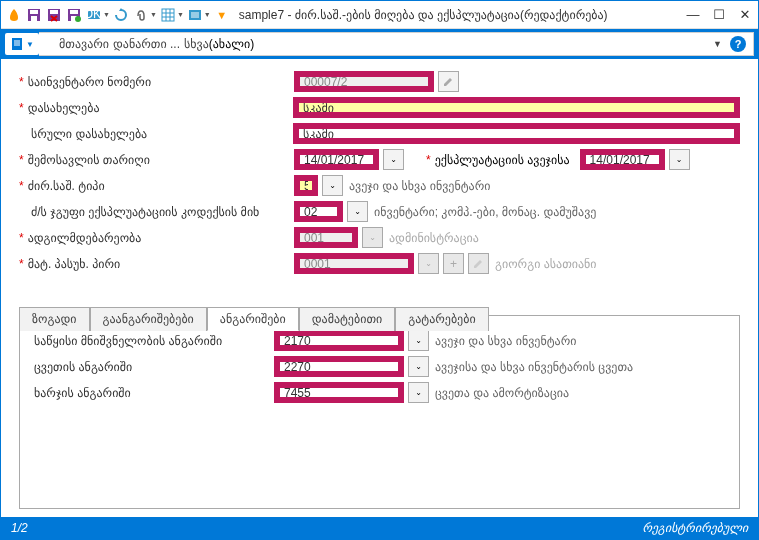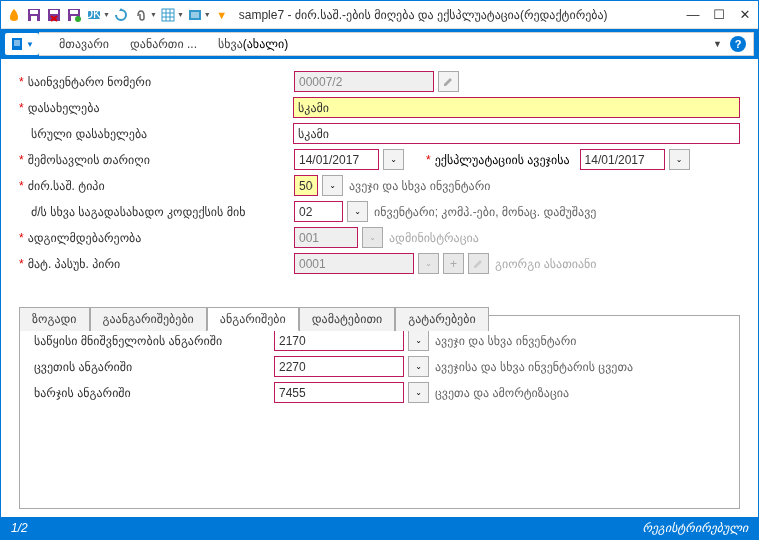--- a/index.html
+++ b/index.html
@@ -8,32 +8,32 @@
 .tb-icons { display: flex; gap: 2px; align-items: center; }
 .tb-icon { width: 18px; height: 18px; display: flex; align-items: center; justify-content: center; cursor: pointer; }
 .dd-arrow { font-size: 7px; color: #555; margin-left: -2px; }
 .title-text { margin-left: 8px; color: #333; font-size: 12px; white-space: nowrap; overflow: hidden; text-overflow: ellipsis; }
 .win-ctrl { position: absolute; right: 6px; display: flex; gap: 12px; align-items: center; }
 .win-btn { width: 14px; height: 14px; display: flex; align-items: center; justify-content: center; cursor: pointer; font-size: 13px; color: #333; }
 
 .menubar { height: 30px; background: #0078d7; display: flex; align-items: center; padding: 0 4px; }
 .menu-left { display: flex; align-items: center; gap: 4px; }
 .menu-doc { width: 34px; height: 22px; background: #fff; border-radius: 2px; display: flex; align-items: center; justify-content: center; color: #0078d7; }
-.menu-strip { height: 24px; background: #fff; display: flex; align-items: center; gap: 21px; padding: 0 20px; border: 1px solid #d0d0d0; border-left: none; flex: 1; }
+.menu-strip { height: 24px; background: #fff; display: flex; align-items: center; gap: 4px; padding: 0 20px; border: 1px solid #d0d0d0; border-left: none; flex: 1; }
 .menu-item { color: #444; cursor: pointer; }
 .menu-right { position: absolute; right: 0; margin-right: 8px; display: flex; gap: 8px; align-items: center; color: #444; }
 .help-icon { width: 16px; height: 16px; background: #0078d7; border-radius: 50%; color: #fff; display: flex; align-items: center; justify-content: center; font-size: 11px; font-weight: bold; }
 .menubar-wrap { position: relative; display: flex; align-items: stretch; flex: 1; }
 
 .form { padding: 10px 18px 8px 18px; background: #fff; }
 .row { display: flex; align-items: center; height: 25px; margin-bottom: 1px; }
 .lbl { width: 275px; color: #333; display: flex; align-items: center; gap: 4px; }
 .req { color: #d00; font-size: 12px; }
 .fld { display: flex; align-items: center; gap: 4px; }
-.inpt { height: 21px; border: 1px solid #be185d; padding: 0 4px; background: #fff; color: #333; }
+.inpt { height: 21px; border: 6px solid #be185d; padding: 0 4px; background: #fff; color: #333; }
 .inpt.ylw { background: #ffffa6; }
 .inpt.gry { background: #efefef; color: #888; }
 .btn-sq { width: 21px; height: 21px; border: 1px solid #a9a9a9; background: #f3f3f3; display: flex; align-items: center; justify-content: center; cursor: pointer; }
 .desc { color: #666; margin-left: 2px; }
 
 .tabs-row { display: flex; border-bottom: 1px solid #a9a9a9; margin: 6px 18px 0 18px; }
 .tab { padding: 4px 12px; border: 1px solid #a9a9a9; border-bottom: none; background: #f2f2f2; margin-right: 0px; cursor: pointer; color: #444; position: relative; top: 16px; }
 .tab.active { background: #fff; border-bottom: 1px solid #fff; }
 .tab-body { border: 1px solid #a9a9a9; border-top: none; margin: 0 18px 8px 18px; padding: 12px 14px; flex: 1; background: #fff; }
 
@@ -205,21 +205,21 @@
     <div class="fld">
       <input class="inpt ylw" style="width: 24px; text-align: right;" value="500">
       <div class="btn-sq">
           <span style="font-size:8px;">⌄</span>
         </div>
       <span class="desc">ავეჯი და სხვა ინვენტარი</span>
     </div>
   </div>
   <div class="row">
     <div class="lbl" style="padding-left:12px">
-        <span>ძ/ს სხვა საგადასახადო კოდექსის მიხ</span>
+        <span>ძ/ს ჯგუფი ექსპლუატაციის კოდექსის მიხ</span>
       </div>
     <div class="fld">
       <input class="inpt" style="width: 49px;" value="02">
       <div class="btn-sq">
           <span style="font-size:8px;">⌄</span>
         </div>
       <span class="desc">ინვენტარი; კომპ.-ები, მონაც. დამუშავე</span>
     </div>
   </div>
   <div class="row">

